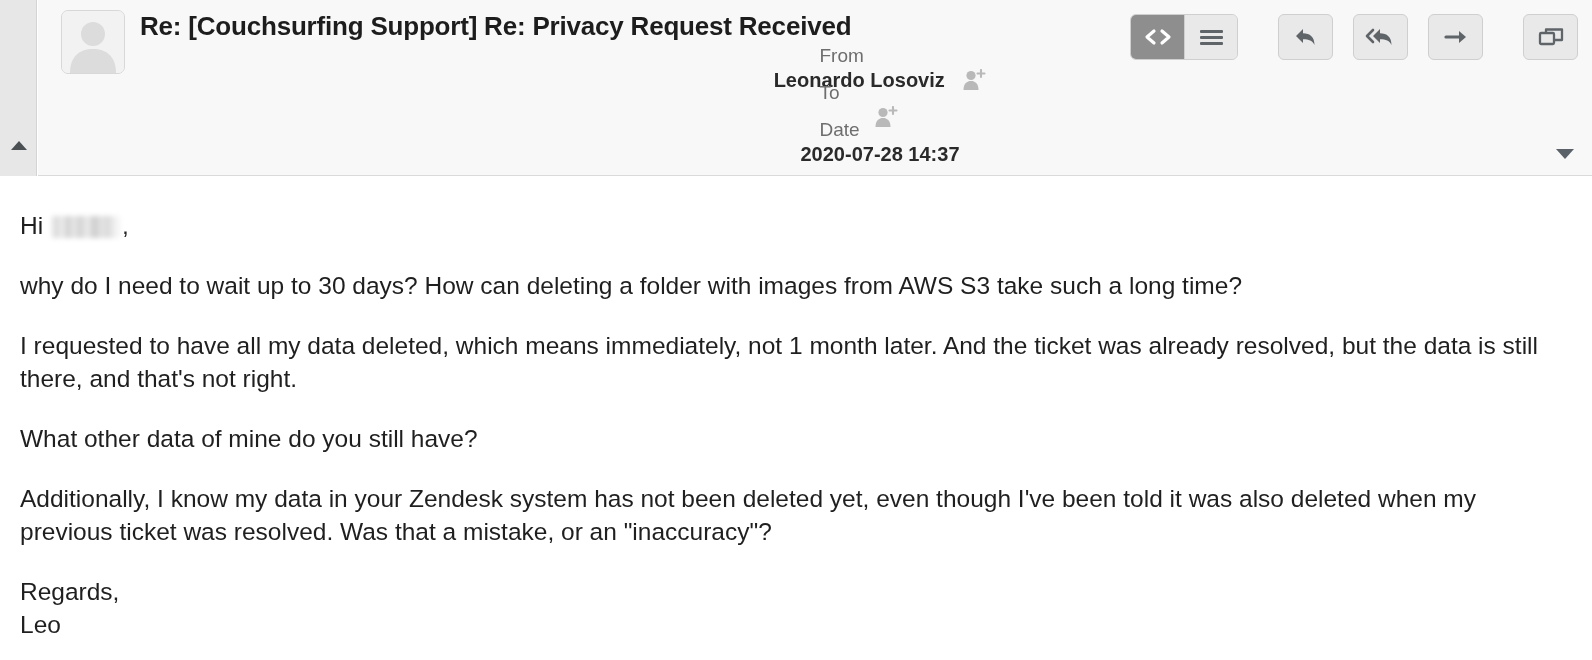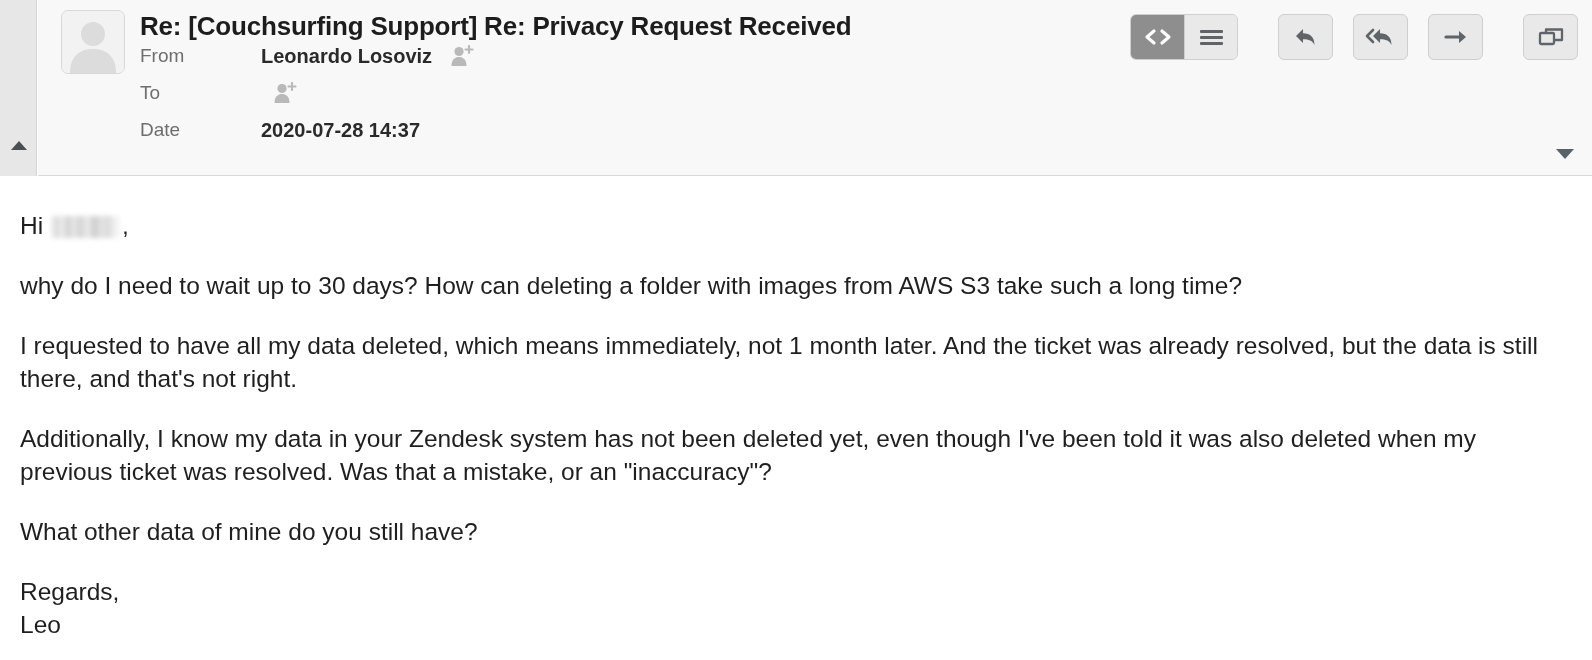--- a/index.html
+++ b/index.html
@@ -76,22 +76,23 @@
     font-size: 26px;
     font-weight: bold;
     color: #1d1d1d;
     letter-spacing: -0.2px;
     line-height: 36px;
     white-space: nowrap;
   }
 
   .row {
     display: flex;
-    align-items: flex-start;
+    align-items: center;
     height: 37px;
+    flex-direction: column;
   }
   .row-label {
     width: 93px;
     font-size: 19px;
     color: #6e6e6e;
     line-height: 24px;
   }
   .row-value {
     font-size: 20px;
     font-weight: bold;
@@ -309,22 +310,22 @@
   </div>
 
   <div class="body">
 
     <p>
       <span>Hi </span><span class="redacted"></span><span>,</span>
     </p>
 
     <p>why do I need to wait up to 30 days? How can deleting a folder with images from AWS S3 take such a long time?</p>
     <p>I requested to have all my data deleted, which means immediately, not 1 month later. And the ticket was already resolved, but the data is still there, and that's not right.</p>
+    <p>What other data of mine do you still have?</p>
     <p>Additionally, I know my data in your Zendesk system has not been deleted yet, even though I've been told it was also deleted when my previous ticket was resolved. Was that a mistake, or an "inaccuracy"?</p>
-    <p>What other data of mine do you still have?</p>
 
     <p class="signature">
       <span>Regards,</span><br>
       <span>Leo</span>
     </p>
 
   </div>
 
 </div>
 

